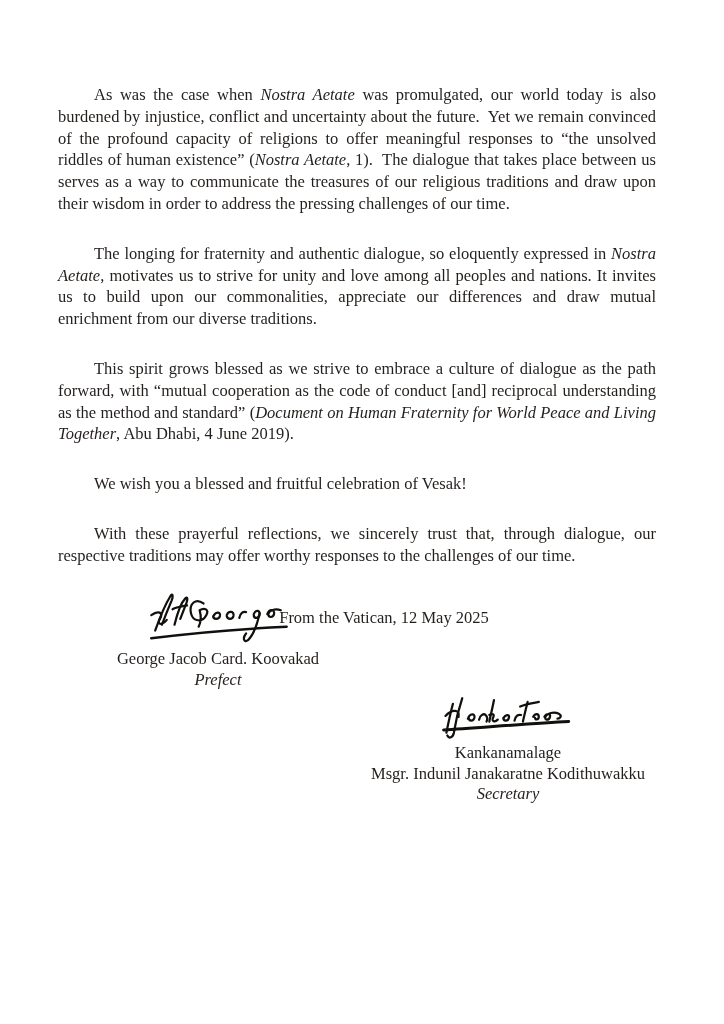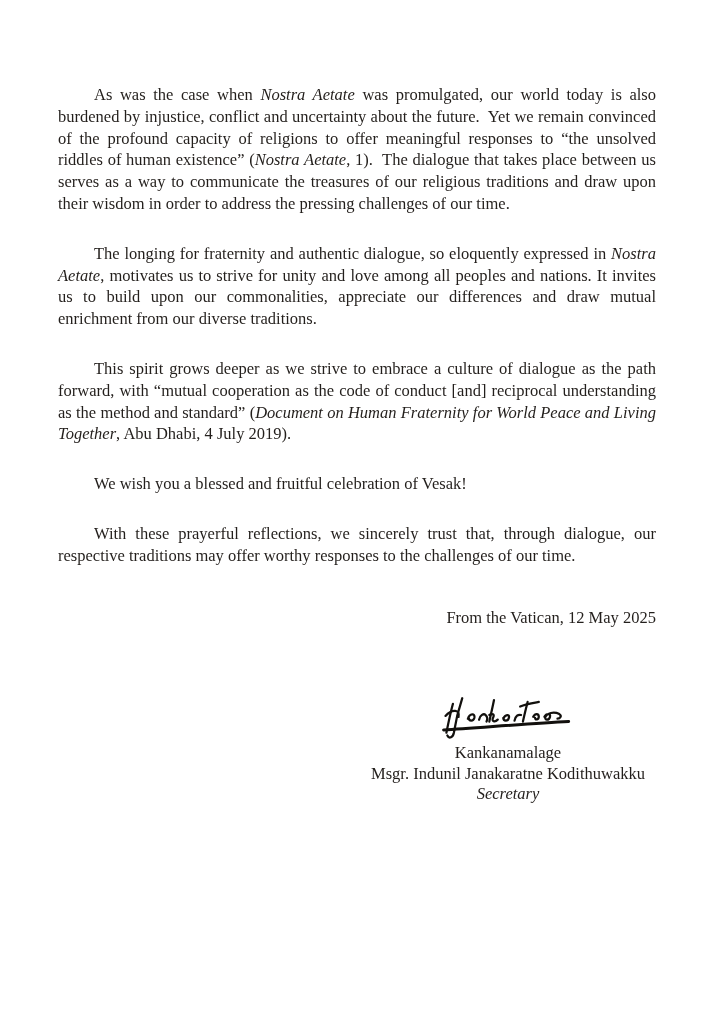--- a/index.html
+++ b/index.html
@@ -21,21 +21,21 @@
     font-size: 16.5px;
     line-height: 21.8px;
   }
   .para { margin: 0; text-indent: 36px; }
   .para + .para { margin-top: 28px; }
   .it { font-style: italic; }
   .dateline {
     margin-top: 40px;
     margin-left: 54px;
     text-indent: 0;
-    text-align: right;
+    text-align: center;
   }
   .sig-block {
     position: absolute;
     text-align: center;
     font-size: 16.5px;
     line-height: 20.5px;
   }
   .sig-block-1 { left: 88px; top: 588px; width: 260px; }
   .sig-block-2 { left: 338px; top: 690px; width: 340px; }
   .sig-svg { display: block; margin: 0 auto 3px auto; }
@@ -45,26 +45,44 @@
 </style>
 </head>
 <body>
 
 <div class="page">
 
   <div class="body-text">
 
     <p class="para"><span class="">As was the case when </span><span class="it">Nostra Aetate</span><span class=""> was promulgated, our world today is also burdened by injustice, conflict and uncertainty about the future.&nbsp; Yet we remain convinced of the profound capacity of religions to offer meaningful responses to “the unsolved riddles of human existence” (</span><span class="it">Nostra Aetate</span><span class="">, 1).&nbsp; The dialogue that takes place between us serves as a way to communicate the treasures of our religious traditions and draw upon their wisdom in order to address the pressing challenges of our time.</span></p>
       <p class="para"><span class="">The longing for fraternity and authentic dialogue, so eloquently expressed in </span><span class="it">Nostra Aetate</span><span class="">, motivates us to strive for unity and love among all peoples and nations. It invites us to build upon our commonalities, appreciate our differences and draw mutual enrichment from our diverse traditions.</span></p>
-      <p class="para"><span class="">This spirit grows deeper as we strive to embrace a culture of dialogue as the path forward, with “mutual cooperation as the code of conduct [and] reciprocal understanding as the method and standard” (</span><span class="it">Document on Human Fraternity for World Peace and Living Together</span><span class="">, Abu Dhabi, 4 July 2019).</span></p>
+      <p class="para"><span class="">This spirit grows blessed as we strive to embrace a culture of dialogue as the path forward, with “mutual cooperation as the code of conduct [and] reciprocal understanding as the method and standard” (</span><span class="it">Document on Human Fraternity for World Peace and Living Together</span><span class="">, Abu Dhabi, 4 June 2019).</span></p>
       <p class="para"><span class="">We wish you a blessed and fruitful celebration of Vesak!</span></p>
       <p class="para"><span class="">With these prayerful reflections, we sincerely trust that, through dialogue, our respective traditions may offer worthy responses to the challenges of our time.</span></p>
       <div class="dateline">From the Vatican, 12 May 2025</div>
   </div>
 
+  <div class="sig-block sig-block-1">
+    <svg class="sig-svg" width="152" height="58" viewBox="0 0 150 60" aria-hidden="true">
+      <path class="ink" stroke-width="2.3" d="M10,44 C15,30 21,16 26,8 C28,5 29,8 27,13 C24,20 20,30 17,38"></path>
+      <path class="ink" stroke-width="2.3" d="M6,28 C13,23 19,25 15,32 C11,38 17,39 22,33"></path>
+      <path class="ink" stroke-width="2.3" d="M30,38 C33,26 37,15 41,11 C44,8 44,12 41,19 L36,32"></path>
+      <path class="ink" stroke-width="2.3" d="M28,22 C33,19 39,19 43,18"></path>
+      <path class="ink" stroke-width="2.3" d="M60,16 C52,10 45,16 47,26 C49,35 59,36 63,28 C66,22 61,20 56,23 C58,30 57,36 55,40"></path>
+      <path class="ink" stroke-width="2.3" d="M70,30 C72,24 78,24 77,29 C76,33 70,33 70,29"></path>
+      <path class="ink" stroke-width="2.3" d="M84,28 C86,23 92,24 91,29 C90,33 85,33 84,29"></path>
+      <path class="ink" stroke-width="2.3" d="M97,31 C98,26 101,24 104,25"></path>
+      <path class="ink" stroke-width="2.3" d="M112,27 C114,22 119,23 118,28 C117,32 112,32 112,28"></path>
+      <path class="ink" stroke-width="2.3" d="M118,26 C116,36 112,48 106,54 C102,57 100,52 104,47"></path>
+      <path class="ink" stroke-width="2.3" d="M126,27 C128,21 134,22 133,27 C132,31 127,31 127,27 C128,23 134,21 140,23"></path>
+      <path class="ink" stroke-width="2.6" d="M6,52 C45,47 105,42 146,40"></path>
+    </svg>
+    <div class="sig-name">George Jacob Card. Koovakad</div>
+    <div class="sig-title">Prefect</div>
+  </div>
 
   <div class="sig-block sig-block-2">
     <svg class="sig-svg" width="140" height="50" viewBox="0 0 150 52" aria-hidden="true">
       <path class="ink" stroke-width="2.4" d="M16,14 C13,25 11,35 9,45"></path>
       <path class="ink" stroke-width="2.4" d="M26,8 C22,20 19,32 17,45 C16,50 12,52 10,48"></path>
       <path class="ink" stroke-width="2.4" d="M8,27 C15,19 24,20 22,28"></path>
       <path class="ink" stroke-width="2.4" d="M32,30 C34,24 40,24 39,29 C38,33 33,33 33,29"></path>
       <path class="ink" stroke-width="2.4" d="M44,31 C45,26 49,24 51,26 C53,28 53,31 52,33"></path>
       <path class="ink" stroke-width="2.4" d="M60,10 C58,20 56,28 55,33"></path>
       <path class="ink" stroke-width="2.4" d="M55,26 C58,24 61,25 59,29 C57,33 61,34 64,31"></path>

